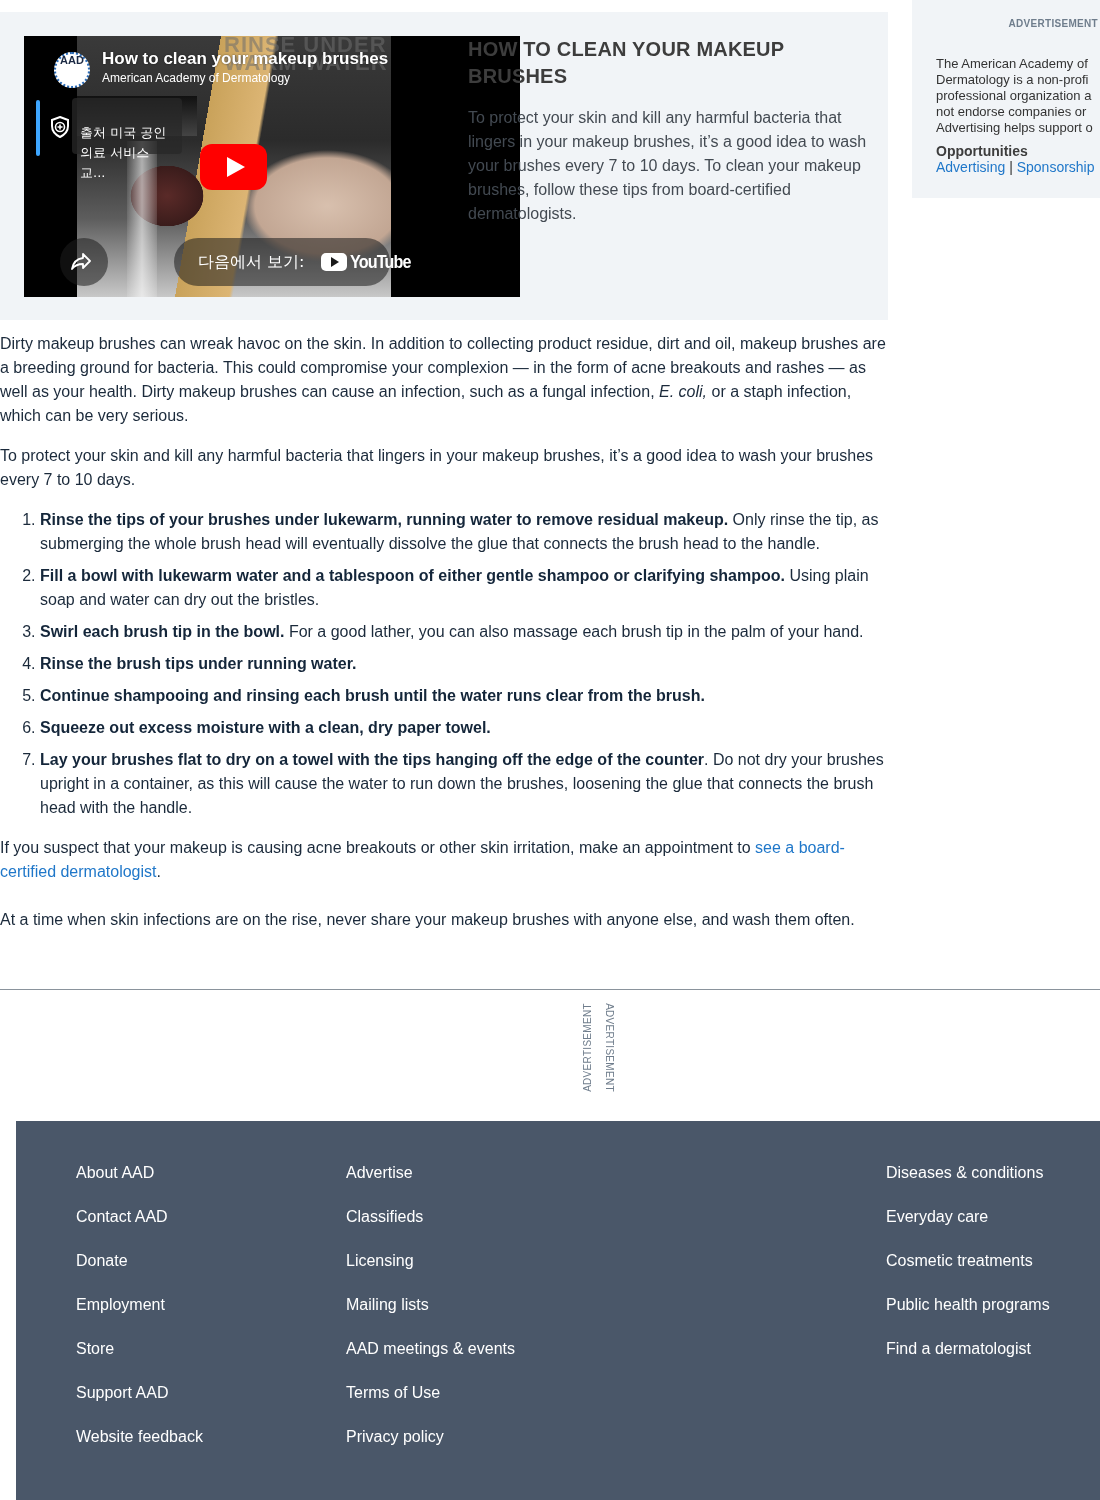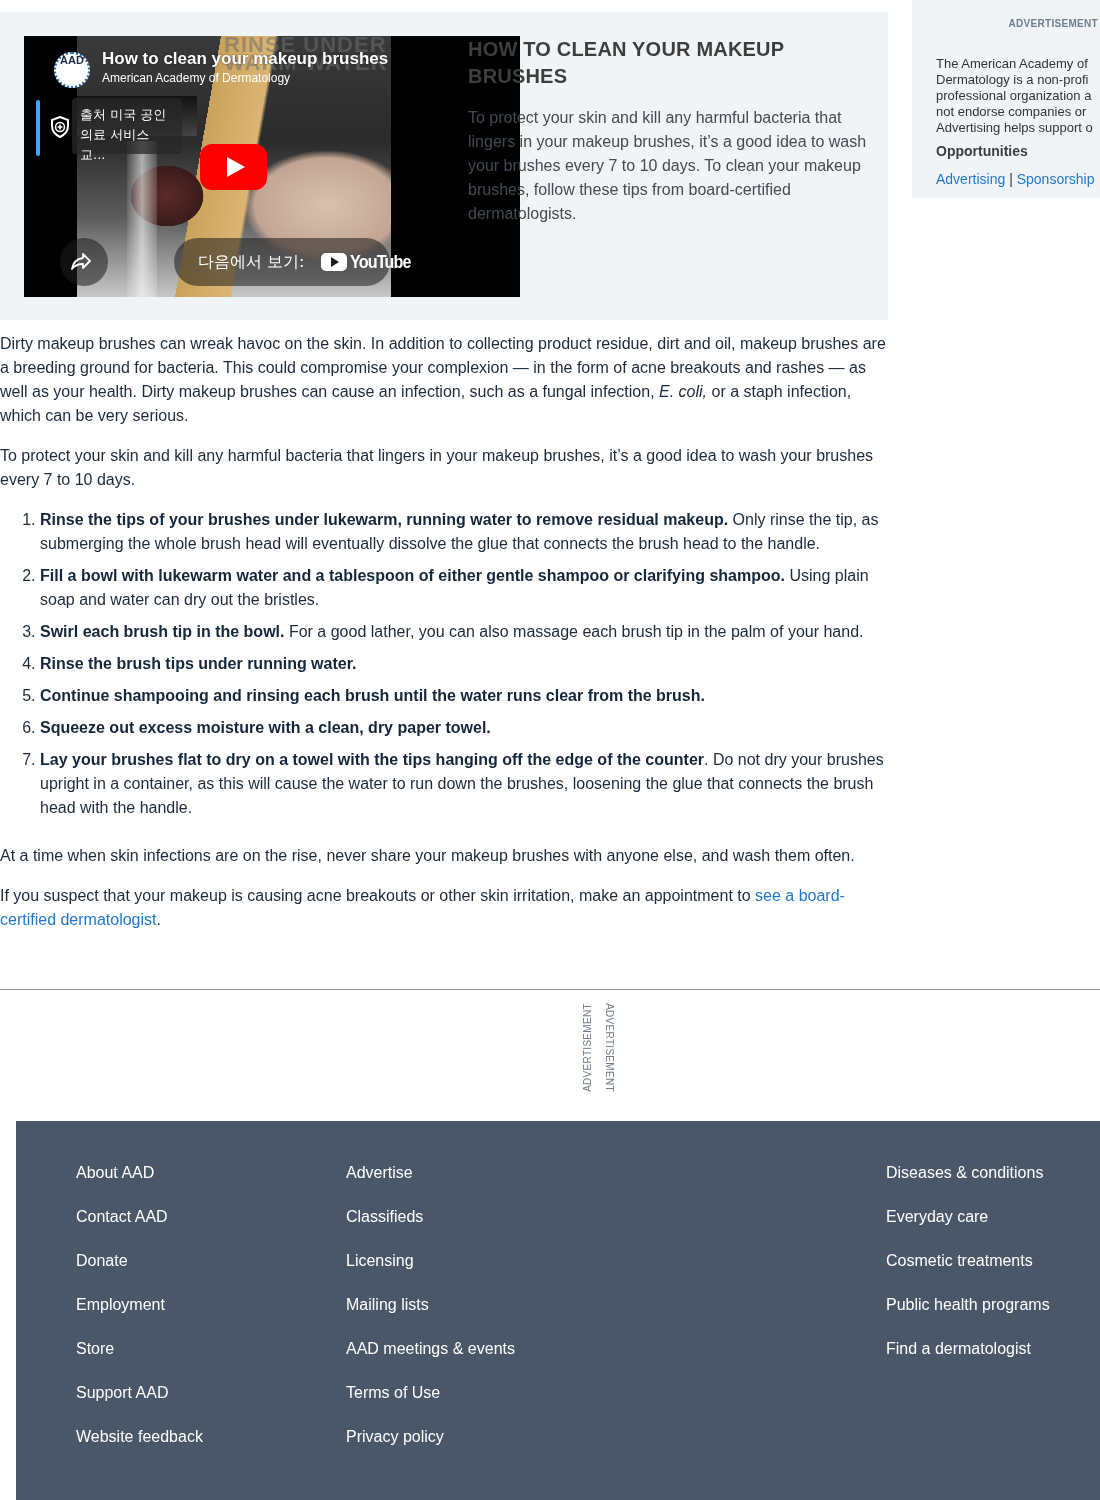--- a/index.html
+++ b/index.html
@@ -17,21 +17,21 @@
       linear-gradient(180deg, #3a3a3a 0%, #2b2b2b 40%, #5d5d5d 70%, #c8c8c8 100%);
   }
   .video-frame .faucet { position: absolute; left: 0; top: 60px; width: 120px; height: 40px; background: linear-gradient(180deg,#111,#444); }
   .video-frame .water { position: absolute; left: 50px; top: 105px; width: 30px; height: 160px; background: linear-gradient(90deg, rgba(255,255,255,0.1), rgba(255,255,255,0.6), rgba(255,255,255,0.15)); }
   .video-frame .overlay-text { position: absolute; left: 147px; top: 0; font: bold 22px "Liberation Sans", sans-serif; color: rgba(110,110,110,0.55); line-height: 18px; letter-spacing: 1px; }
   .channel-avatar { position: absolute; left: 30px; top: 16px; width: 36px; height: 36px; border-radius: 50%; background: #fff; border: 2px dotted #2b6cb8; display: flex; align-items: flex-start; justify-content: center; font: bold 11px "Liberation Sans", sans-serif; color: #1c2a44; }
   .video-title { position: absolute; left: 78px; top: 13px; font: bold 17px "Liberation Sans", sans-serif; color: #fff; text-shadow: 0 0 2px rgba(0,0,0,0.6); white-space: nowrap; }
   .video-channel { position: absolute; left: 78px; top: 35px; font: 12px "Liberation Sans", sans-serif; color: #fff; white-space: nowrap; }
   .info-bar { position: absolute; left: 12px; top: 64px; width: 4px; height: 56px; background: #3ea6ff; border-radius: 2px; }
   .shield-icon { position: absolute; left: 26px; top: 80px; width: 20px; height: 22px; }
-  .info-chip { position: absolute; left: 48px; top: 62px; width: 110px; height: 56px; background: rgba(40,40,40,0.75); border-radius: 4px; padding: 7px 8px; font: 13px "DejaVu Sans", sans-serif; color: #fff; line-height: 20px; }
+  .info-chip { position: absolute; left: 48px; top: 62px; width: 110px; height: 56px; background: rgba(40,40,40,0.75); border-radius: 4px; padding: 25px 8px; font: 13px "DejaVu Sans", sans-serif; color: #fff; line-height: 20px; }
   .play-button { position: absolute; left: 176px; top: 108px; width: 67px; height: 46px; background: #ff0000; border-radius: 12px; display: flex; align-items: center; justify-content: center; }
   .play-button .tri { width: 0; height: 0; border-left: 18px solid #fff; border-top: 10px solid transparent; border-bottom: 10px solid transparent; margin-left: 4px; }
   .share-pill { position: absolute; left: 36px; top: 202px; width: 48px; height: 48px; border-radius: 24px; background: rgba(30,30,30,0.55); }
   .share-icon { position: absolute; left: 46px; top: 214px; width: 22px; height: 22px; }
   .watch-pill { position: absolute; left: 150px; top: 202px; width: 216px; height: 48px; border-radius: 24px; background: rgba(30,30,30,0.55); display: flex; align-items: center; padding-left: 24px; gap: 4px; }
   .watch-label { font: 16px "DejaVu Sans", sans-serif; color: #fff; white-space: nowrap; }
   .yt-logo { display: flex; align-items: center; gap: 3px; margin-left: 13px; }
   .yt-logo .box { width: 26px; height: 18px; background: #fff; border-radius: 5px; display: flex; align-items: center; justify-content: center; }
   .yt-logo .box .tri { width: 0; height: 0; border-left: 8px solid #1a1a1a; border-top: 5px solid transparent; border-bottom: 5px solid transparent; margin-left: 2px; }
   .yt-logo .word { font: bold 19px "Liberation Sans", sans-serif; color: #fff; letter-spacing: -1px; transform: scaleX(0.85); transform-origin: left; }
@@ -39,21 +39,21 @@
   .hero-text { position: absolute; left: 468px; top: 24px; width: 400px; }
   .hero-title { font: bold 20px/27px "Liberation Sans", sans-serif; color: #3d3d3d; text-transform: uppercase; letter-spacing: 0.2px; }
   .hero-desc { margin-top: 16px; font: 16px/24px "Liberation Sans", sans-serif; color: #434a52; }
 
   
   .side-ad { position: absolute; left: 912px; top: 0; width: 188px; height: 198px; background: #f1f4f7; overflow: hidden; }
   .side-ad-label { position: absolute; right: 2px; top: 18px; font: bold 10px "Liberation Sans", sans-serif; color: #6f7d8c; letter-spacing: 0.3px; }
   .side-ad-text { position: absolute; left: 24px; top: 56px; width: 260px; font: 13px/16px "Liberation Sans", sans-serif; color: #333; }
   .side-ad-text .line { white-space: nowrap; display: block; }
   .side-ad-opps { position: absolute; left: 24px; top: 143px; font: bold 14px "Liberation Sans", sans-serif; color: #3d3d3d; }
-  .side-ad-links { position: absolute; left: 24px; top: 171px; font: 14px "Liberation Sans", sans-serif; color: #333; white-space: nowrap; }
+  .side-ad-links { position: absolute; left: 24px; top: 159px; font: 14px "Liberation Sans", sans-serif; color: #333; white-space: nowrap; }
   .side-ad-links a { color: #1f77c9; text-decoration: none; }
 
   
   .article { position: absolute; left: 0; top: 332px; width: 888px; font: 16px/24px "Liberation Sans", sans-serif; color: #1b2a3b; }
   .article p { margin-bottom: 16px; }
   .article ol { margin: 0 0 16px 40px; padding: 0; }
   .article ol li { margin-bottom: 8px; padding-left: 0; }
   .article b { color: #14263a; }
   .article a { color: #1f77c9; text-decoration: none; }
 
@@ -142,22 +142,22 @@
   <p>To protect your skin and kill any harmful bacteria that lingers in your makeup brushes, it’s a good idea to wash your brushes every 7 to 10 days.</p>
   <ol>
     <li><b>Rinse the tips of your brushes under lukewarm, running water to remove residual makeup.</b><span> Only rinse the tip, as submerging the whole brush head will eventually dissolve the glue that connects the brush head to the handle.</span></li>
     <li><b>Fill a bowl with lukewarm water and a tablespoon of either gentle shampoo or clarifying shampoo.</b><span> Using plain soap and water can dry out the bristles.</span></li>
     <li><b>Swirl each brush tip in the bowl.</b><span> For a good lather, you can also massage each brush tip in the palm of your hand.</span></li>
     <li><b>Rinse the brush tips under running water.</b><span></span></li>
     <li><b>Continue shampooing and rinsing each brush until the water runs clear from the brush.</b><span></span></li>
     <li><b>Squeeze out excess moisture with a clean, dry paper towel.</b><span></span></li>
     <li><b>Lay your brushes flat to dry on a towel with the tips hanging off the edge of the counter</b><span>. Do not dry your brushes upright in a container, as this will cause the water to run down the brushes, loosening the glue that connects the brush head with the handle.</span></li>
   </ol>
+  <p><span>If you suspect that your makeup is causing acne breakouts or other skin irritation, make an appointment to </span><a href="#">see a board-certified dermatologist</a><span>.</span></p>
   <p style="margin-top:24px;">At a time when skin infections are on the rise, never share your makeup brushes with anyone else, and wash them often.</p>
-  <p><span>If you suspect that your makeup is causing acne breakouts or other skin irritation, make an appointment to </span><a href="#">see a board-certified dermatologist</a><span>.</span></p>
 </div>
 
 <div class="divider"></div>
 
 <div class="vert-ad up">ADVERTISEMENT</div>
 <div class="vert-ad down">ADVERTISEMENT</div>
 
 <footer class="footer">
   <div class="footer-col" style="left:60px;">
     <a href="#">About AAD</a>

